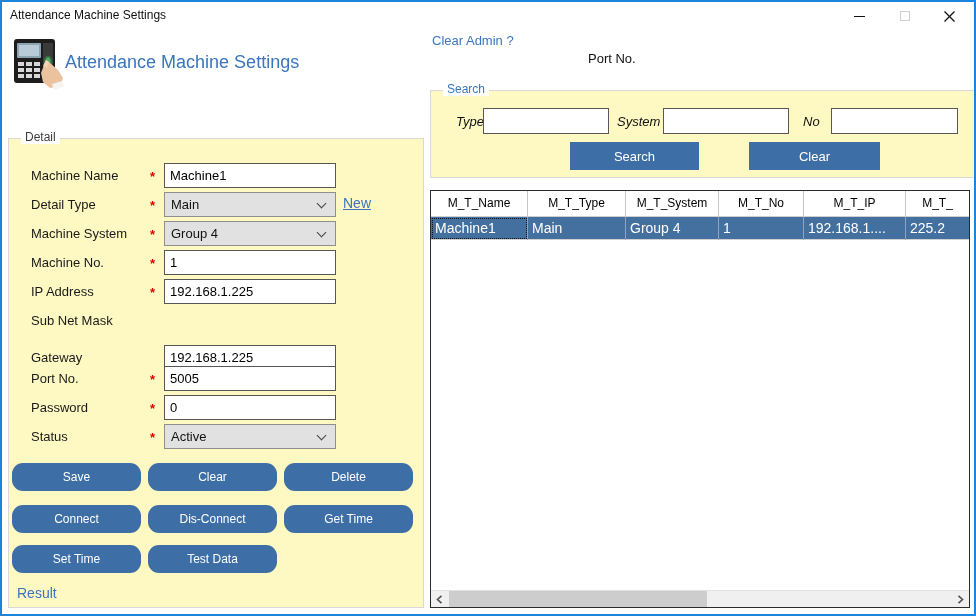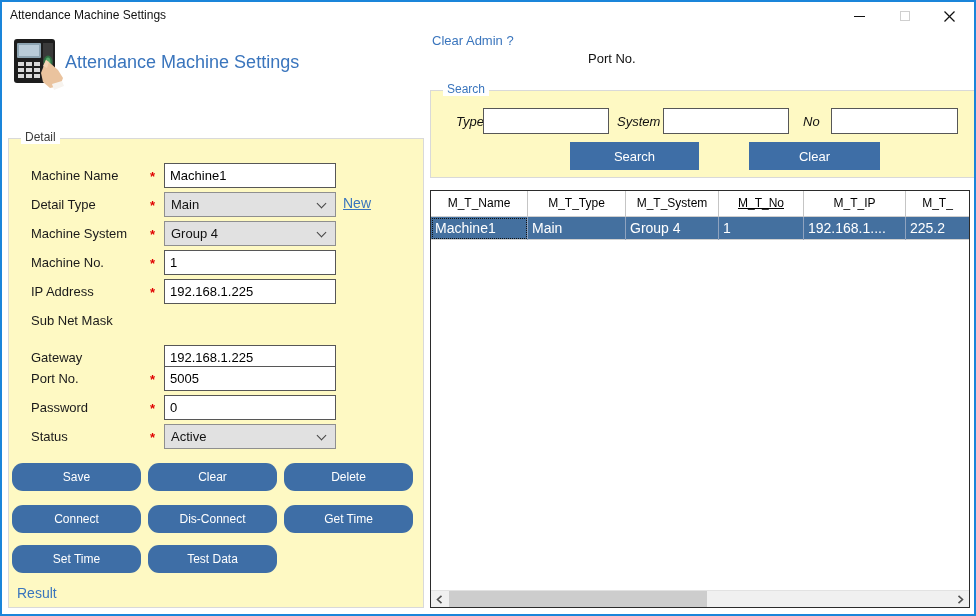--- a/index.html
+++ b/index.html
@@ -200,21 +200,21 @@
     <input class="s-input" style="left: 400px; width: 127px;" value="">
     <div class="s-btn" style="left:139px;">Search</div>
     <div class="s-btn" style="left:318px; width:131px;">Clear</div>
   </div>
 
   <div class="grid">
     <div class="ghead">
         <div class="hcell" style="width: 97px;">M_T_Name</div>
         <div class="hcell" style="width: 98px;">M_T_Type</div>
         <div class="hcell" style="width: 93px;">M_T_System</div>
-        <div class="hcell" style="width: 85px; text-decoration: underline;">M_T_No</div>
+        <div class="hcell" style="width: 85px;">M_T_No</div>
         <div class="hcell" style="width: 102px;">M_T_IP</div>
         <div class="hcell" style="width: 64px;">M_T_</div>
       </div>
     <div>
         <div class="grow">
           <div class="gcell focus" style="width: 97px;">Machine1</div>
           <div class="gcell" style="width: 98px;">Main</div>
           <div class="gcell" style="width: 93px;">Group 4</div>
           <div class="gcell" style="width: 85px;">1</div>
           <div class="gcell" style="width: 102px;">192.168.1....</div>

